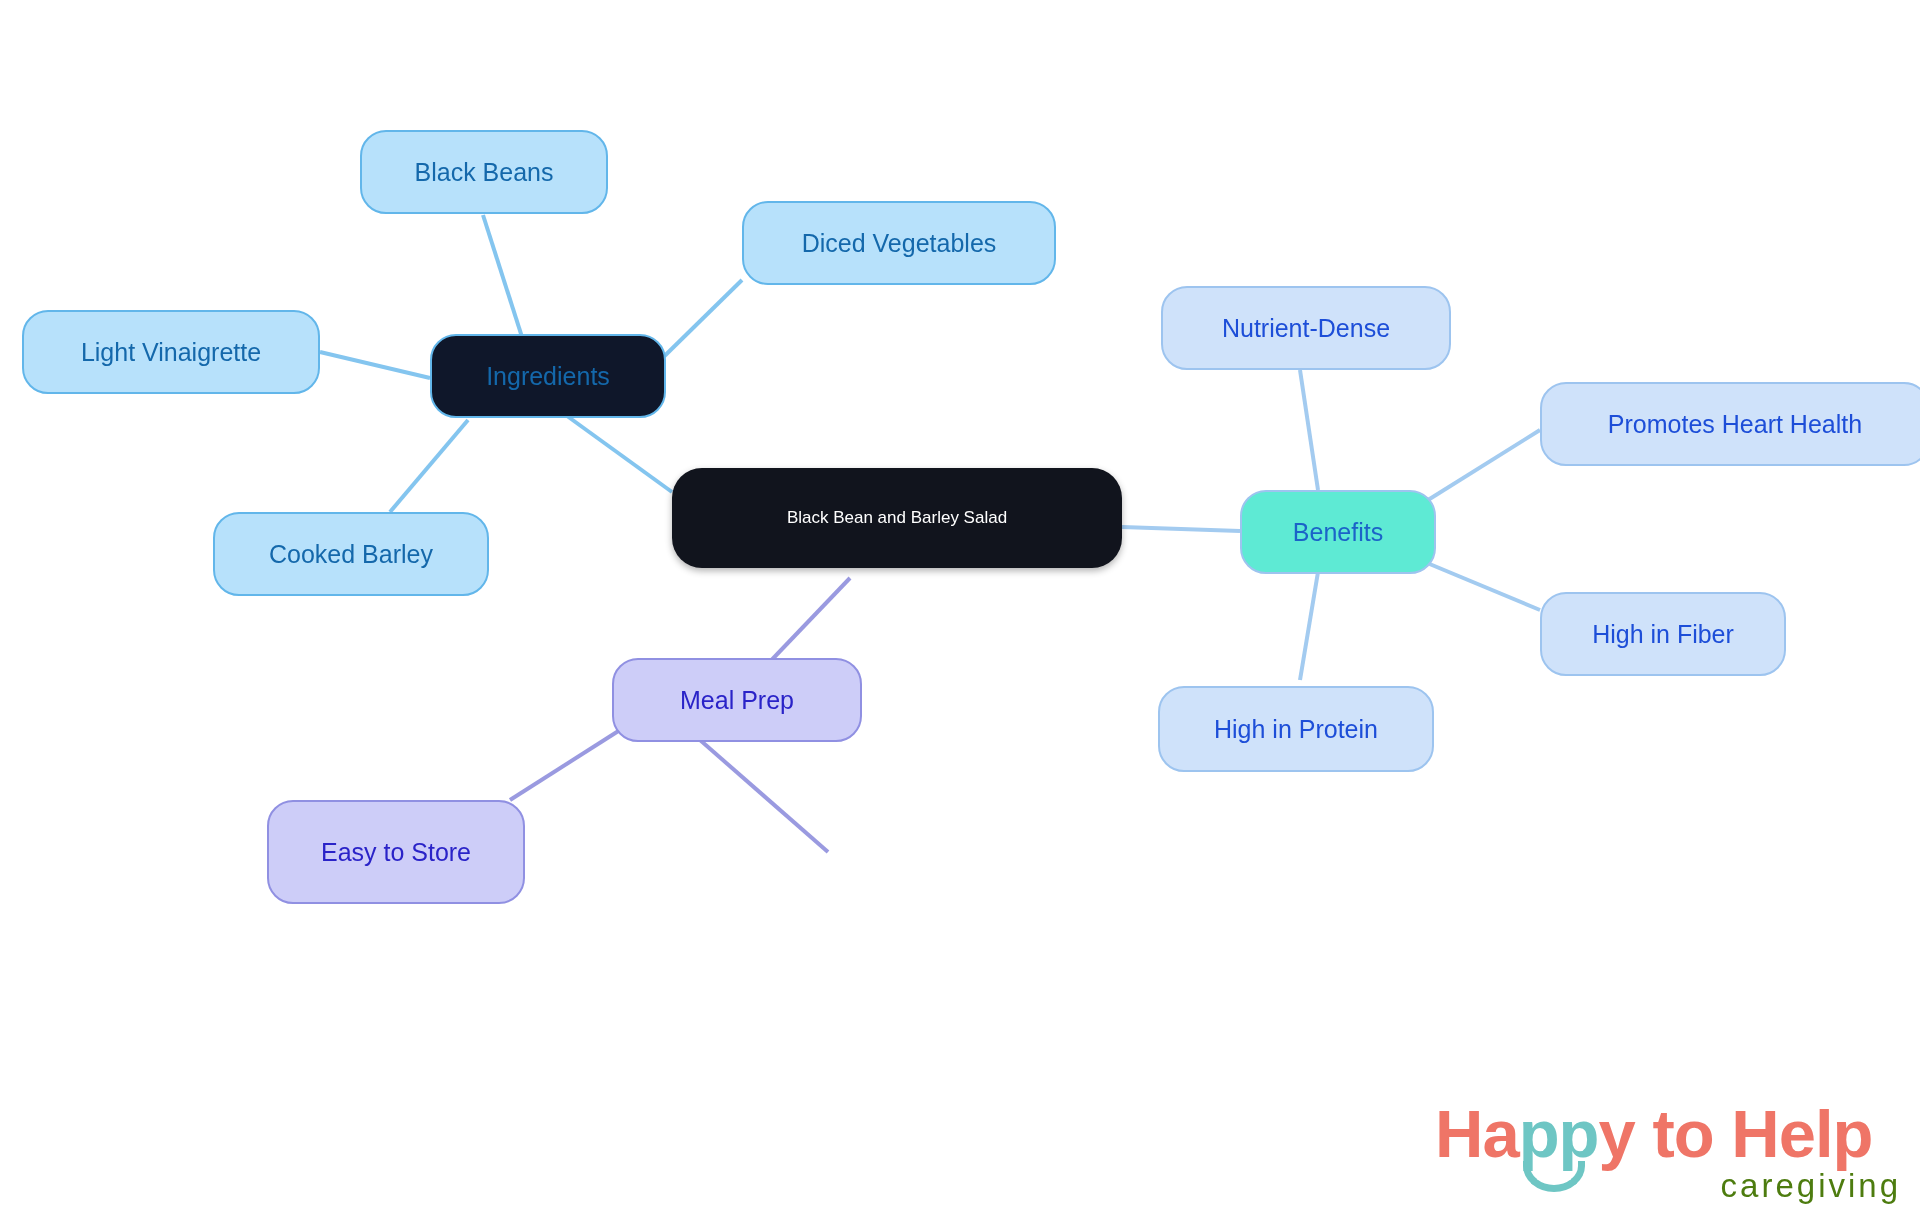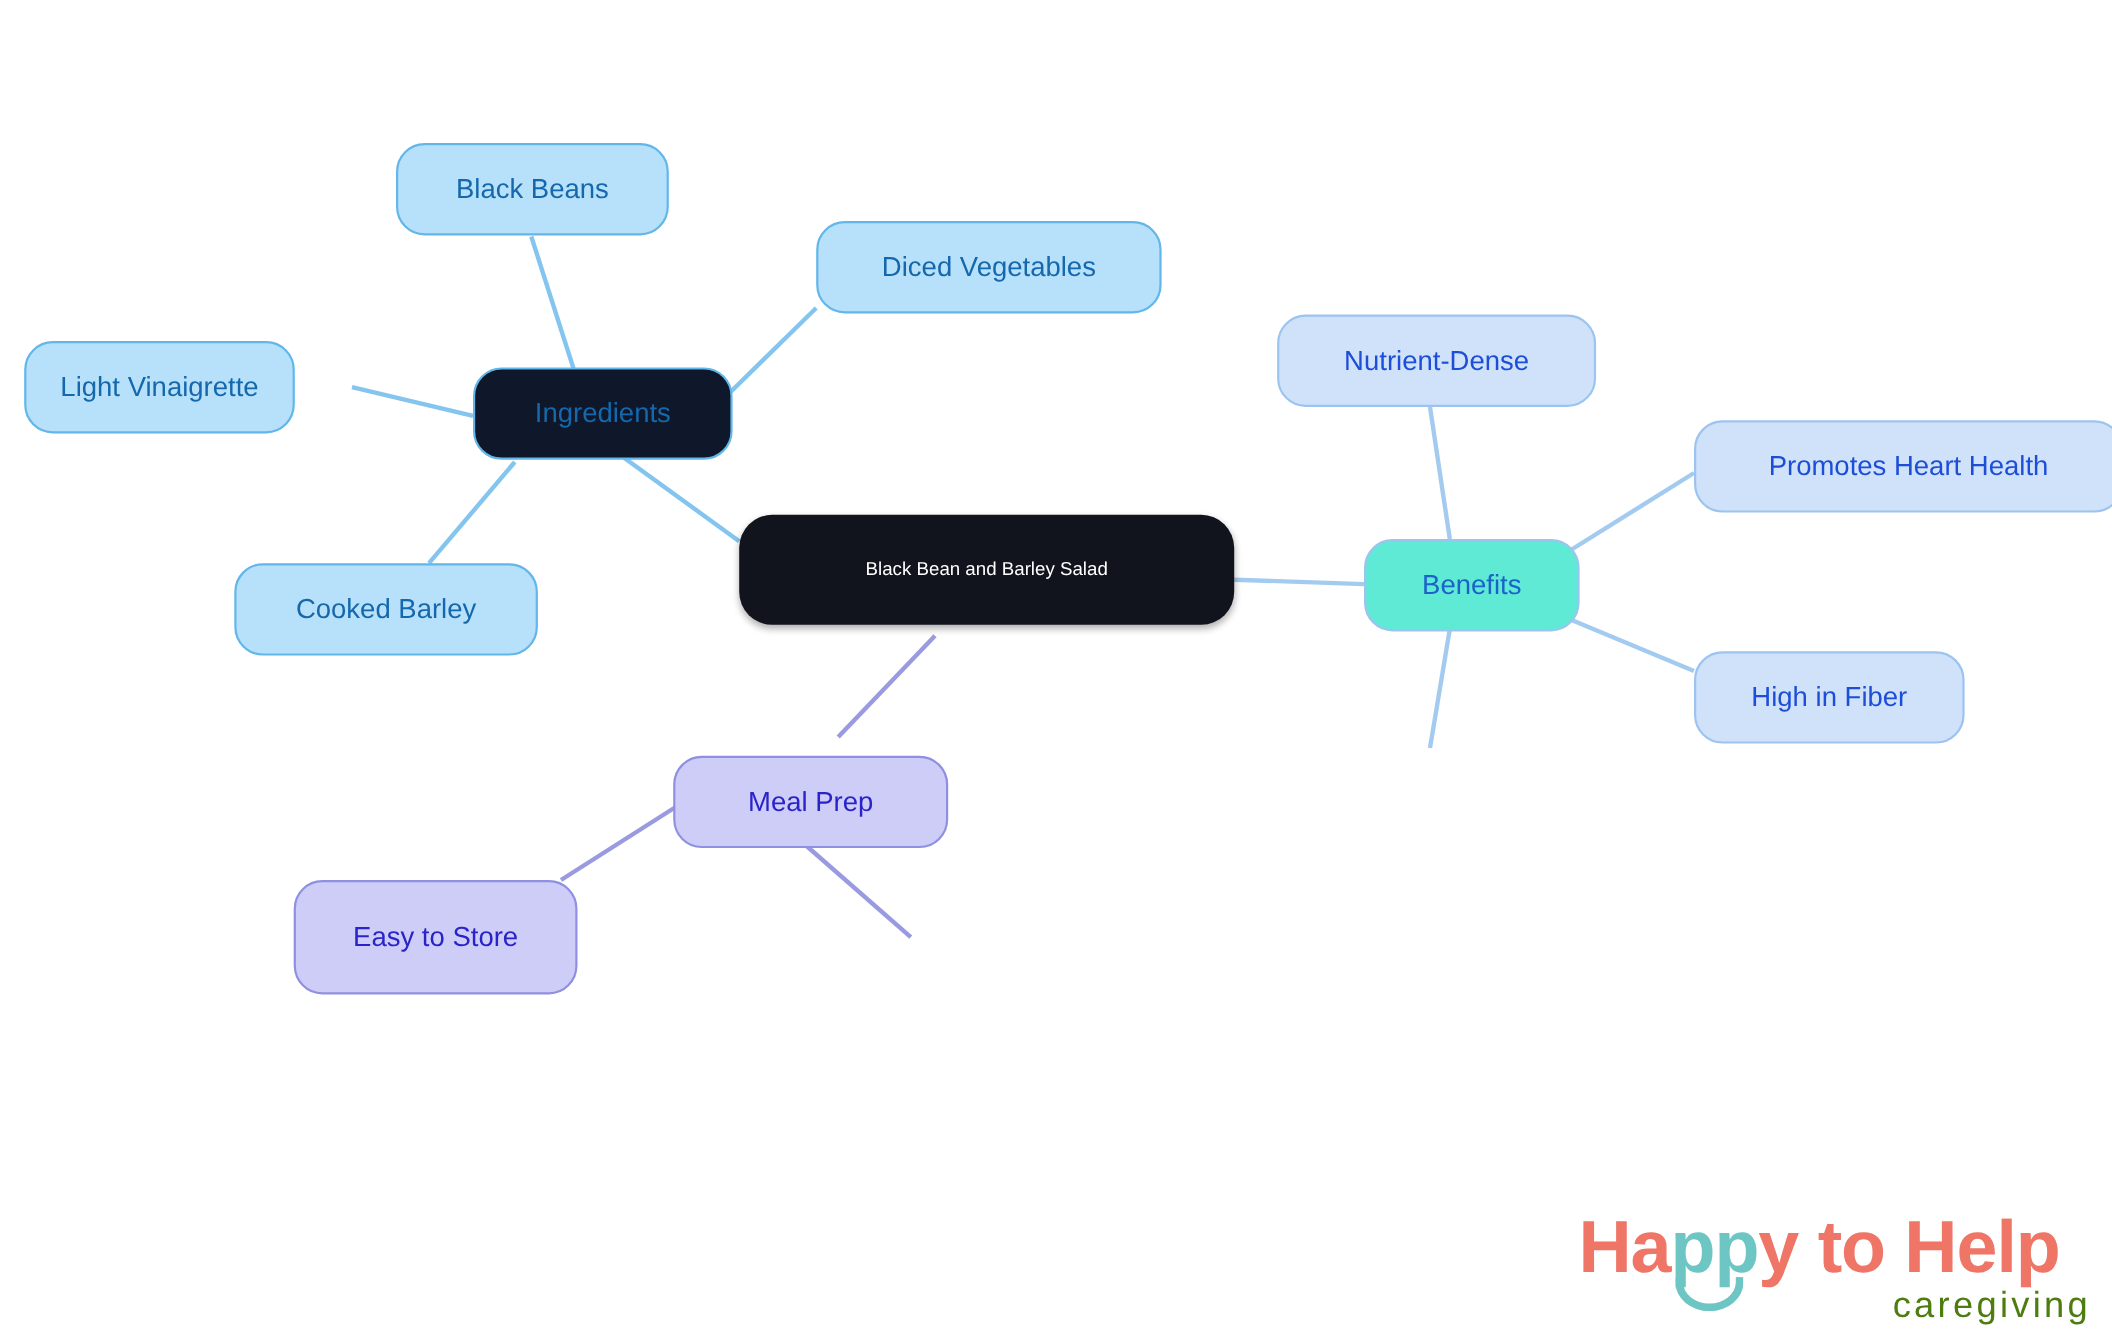--- a/index.html
+++ b/index.html
@@ -68,21 +68,20 @@
     background: #cfe2fa;
     border: 2px solid #9dc4ef;
     color: #1d4ed8;
     font-size: 25px;
   }
   .node.purple-branch {
     background: #cdcdf8;
     border: 2px solid #9090e2;
     color: #2a23c8;
     font-size: 25px;
-    margin-top: 29px;
   }
   .node.purple-leaf {
     background: #cdcdf8;
     border: 2px solid #9090e2;
     color: #2a23c8;
     font-size: 25px;
   }
 
   
   #logo {
@@ -153,32 +152,33 @@
   </svg>
 
   <div class="node central" style="left:672px; top:468px; width:450px; height:100px;">Black Bean and Barley Salad</div>
 
   <div class="node blue-branch" style="left:430px; top:334px; width:236px; height:84px;">Ingredients</div>
 
   <div class="node blue-leaf" style="left:360px; top:130px; width:248px; height:84px;">Black Beans</div>
 
   <div class="node blue-leaf" style="left:742px; top:201px; width:314px; height:84px;">Diced Vegetables</div>
 
-  <div class="node blue-leaf" style="left:22px; top:310px; width:246px; height:84px;">Light Vinaigrette</div>
+  <div class="node blue-leaf" style="left:22px; top:310px; width:298px; height:84px;">Light Vinaigrette</div>
 
   <div class="node blue-leaf" style="left:213px; top:512px; width:276px; height:84px;">Cooked Barley</div>
 
   <div class="node softblue-branch" style="left:1240px; top:490px; width:196px; height:84px;">Benefits</div>
 
   <div class="node softblue-leaf" style="left:1161px; top:286px; width:290px; height:84px;">Nutrient-Dense</div>
 
   <div class="node softblue-leaf" style="left:1540px; top:382px; width:390px; height:84px;">Promotes Heart Health</div>
 
   <div class="node softblue-leaf" style="left:1540px; top:592px; width:246px; height:84px;">High in Fiber</div>
 
+  <div class="node softblue-leaf" style="left:1158px; top:686px; width:276px; height:86px;">High in Protein</div>
 
   <div class="node purple-branch" style="left:612px; top:658px; width:250px; height:84px;">Meal Prep</div>
 
   <div class="node purple-leaf" style="left:267px; top:800px; width:258px; height:104px;">Easy to Store</div>
 
 
   <div id="logo">
     <div class="logo-main"><span>Ha</span><span class="logo-teal">pp</span><span>y to Hel</span><span>p</span></div>
     <div class="logo-smile"></div>
     <div class="logo-sub">caregiving</div>

